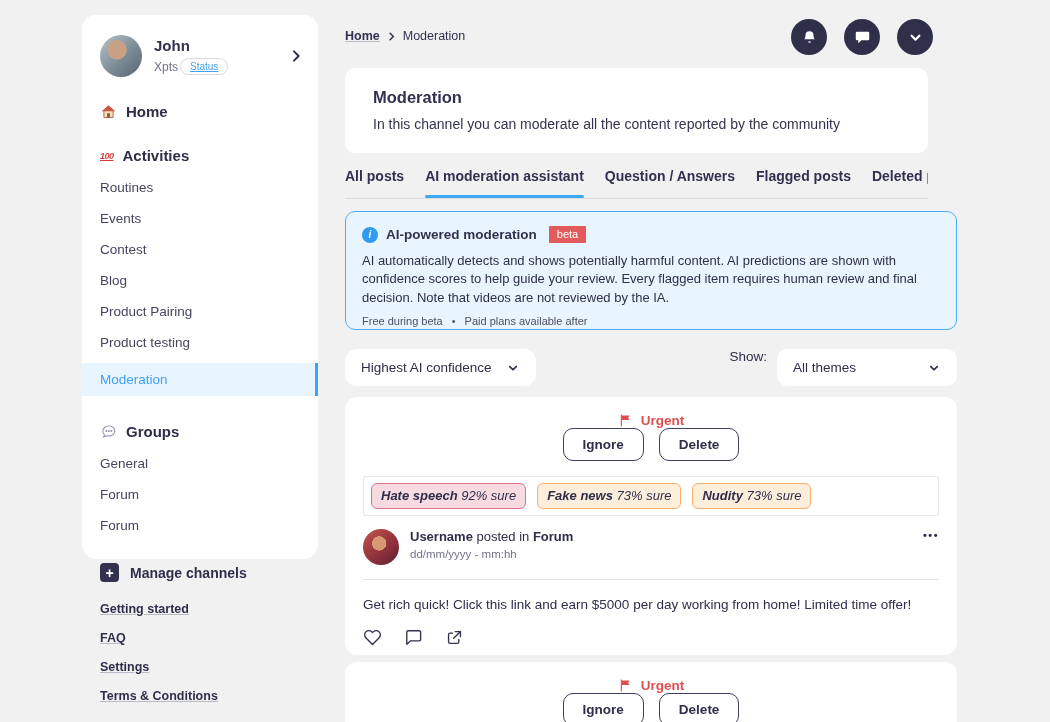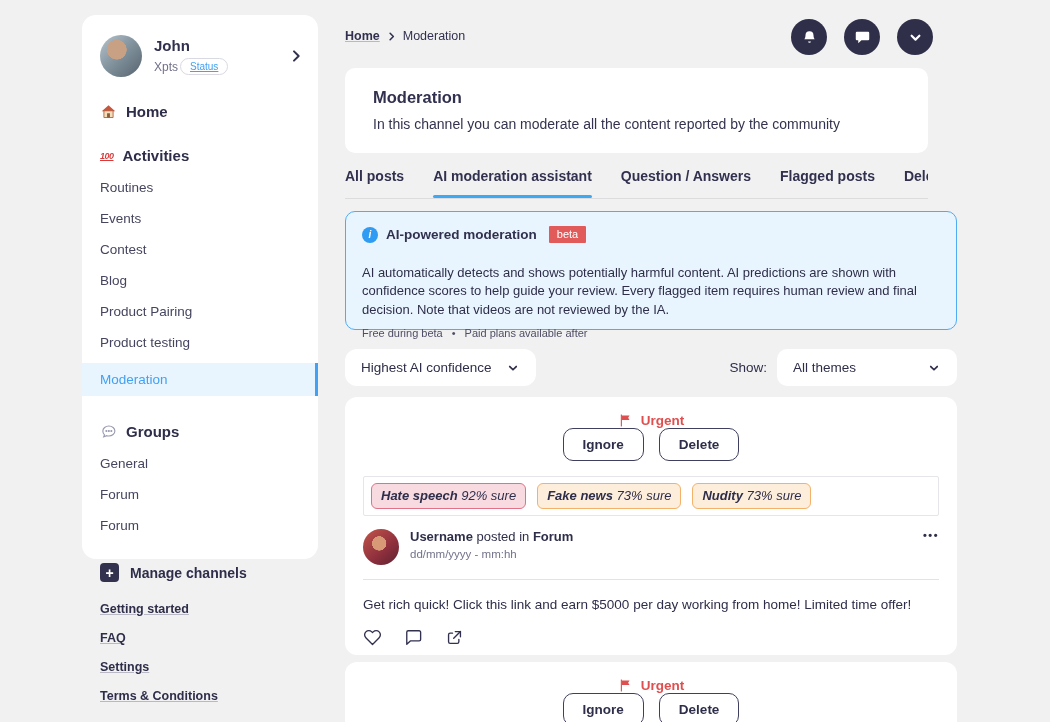--- a/index.html
+++ b/index.html
@@ -76,21 +76,21 @@
   
   .header-card {
     position:absolute; left:345px; top:68px; width:583px; height:85px;
     background:#fff; border-radius:10px; padding:20px 28px;
   }
   .header-title { font-size:16.5px; font-weight:bold; margin-bottom:9px; }
   .header-desc { font-size:14px; color:#33334f; }
 
   .tabs {
     position:absolute; left:345px; top:168px; width:583px; height:31px;
-    display:flex; gap:29px; border-bottom:1px solid #dcdcdf;
+    display:flex; gap:21px; border-bottom:1px solid #dcdcdf;
     white-space:nowrap; overflow:hidden;
   }
   .tab {
     position:relative; font-size:14px; font-weight:bold; color:#31314f;
     padding-bottom:10px; cursor:pointer; flex:0 0 auto;
   }
   .tab.active::after {
     content:""; position:absolute; left:0; right:0; bottom:0; height:3px;
     background:#3da9f5; border-radius:3px;
   }
@@ -104,33 +104,33 @@
   .info-i {
     width:16px; height:16px; border-radius:50%; background:#2f9bf2; color:#fff;
     font-size:10px; font-weight:bold; font-style:italic;
     display:flex; align-items:center; justify-content:center;
   }
   .info-title { font-size:13.5px; font-weight:bold; }
   .beta-badge {
     background:#e25b5b; color:#fff; font-size:11px; border-radius:1px;
     padding:2px 8px 3px; margin-left:4px;
   }
-  .info-body { margin-top:21px; font-size:13px; line-height:1.42; color:#2e2e4a; }
+  .info-body { margin-top:9px; font-size:13px; line-height:1.42; color:#2e2e4a; }
   .info-foot { margin-top:8px; font-size:11px; color:#4e4e66; display:flex; gap:9px; align-items:center; }
 
   .filter-row {
     position:absolute; left:345px; top:349px; width:612px;
     display:flex; justify-content:space-between; align-items:center;
   }
   .dropdown {
     background:#fff; border-radius:12px; height:37px; display:flex;
     align-items:center; gap:14px; padding:0 16px; font-size:13.5px;
     color:#2e2e4a; cursor:pointer;
   }
-  .show-group { display:flex; align-items:center; gap:10px; }
+  .show-group { display:flex; gap:10px; }
   .show-label { font-size:13.5px; color:#2e2e4a; }
   .theme-dd { width:180px; border-radius:10px; justify-content:space-between; }
 
   .post-card {
     position:absolute; left:345px; width:612px; background:#fff;
     border-radius:12px; padding:16px 18px;
   }
   .post-card.first { top:397px; height:258px; }
   .post-card.second { top:662px; height:90px; }
   .flag-row { display:flex; justify-content:space-between; align-items:center;flex-direction:column; }

